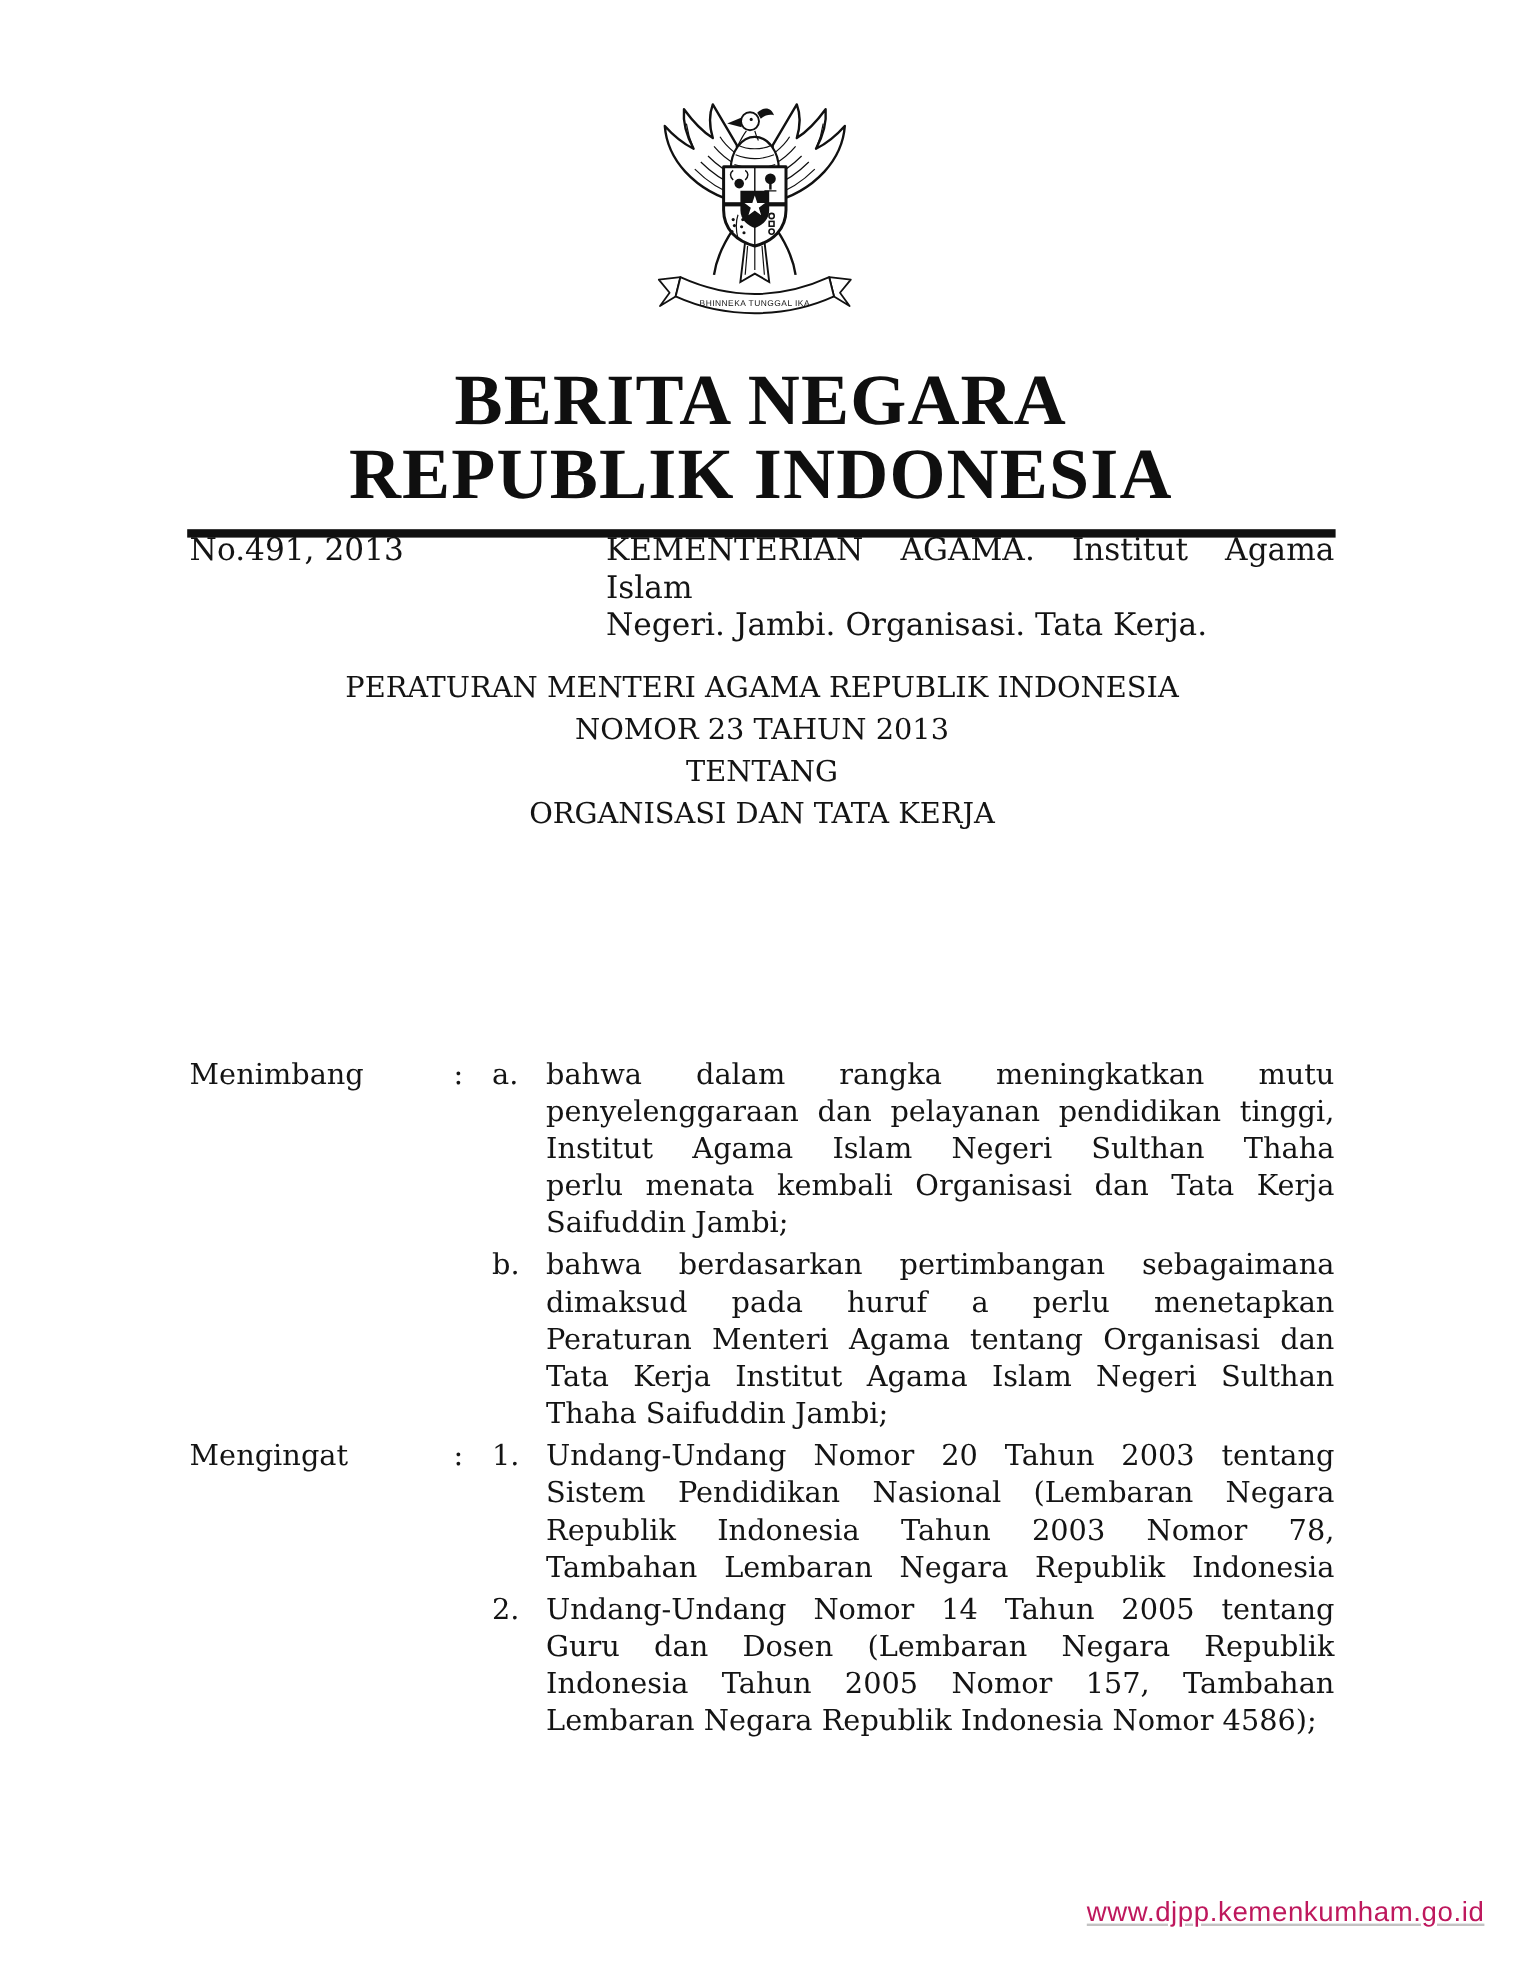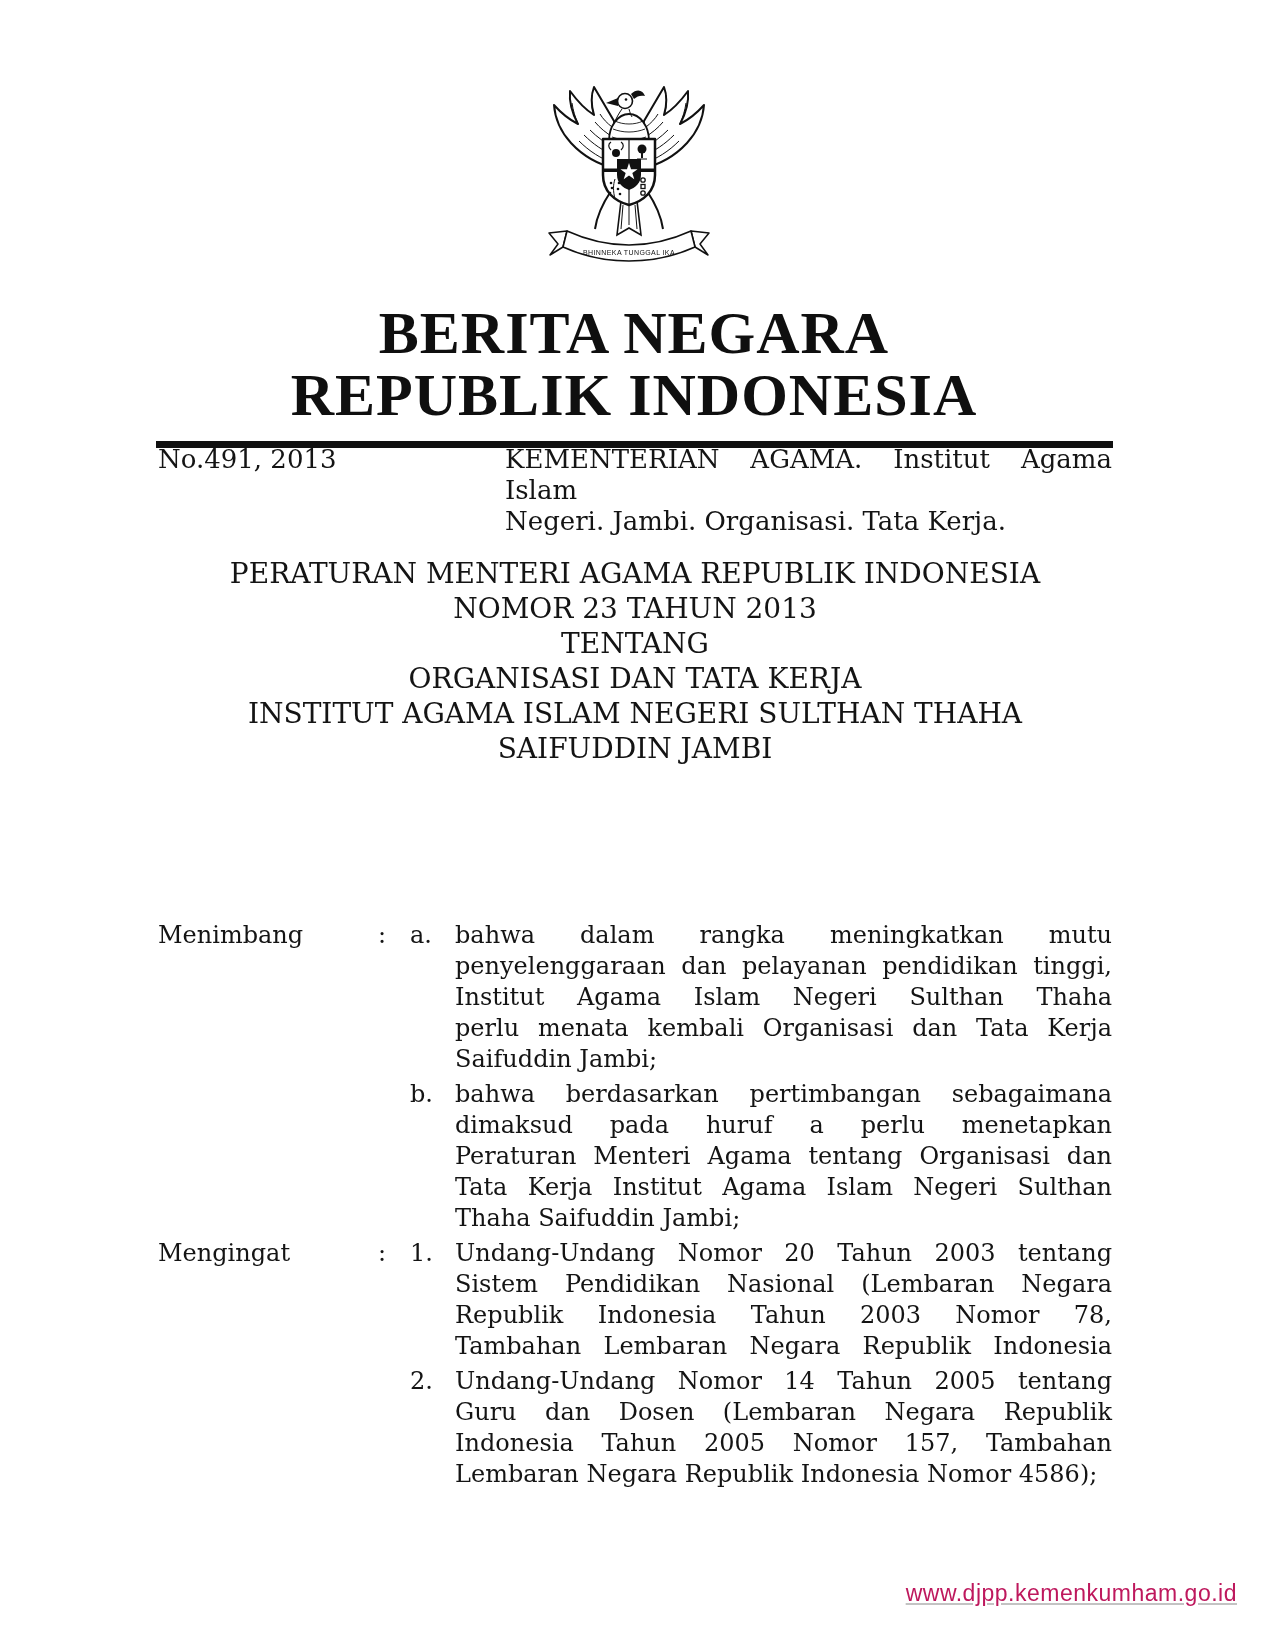--- a/index.html
+++ b/index.html
@@ -10,24 +10,24 @@
   .emblem { position:absolute; left:545px; top:83px; width:168px; height:194px; }
   .masthead {
     position:absolute; left:155px; top:302px; width:958px; text-align:center;
     font-family:"Liberation Serif", serif; font-weight:700;
     font-size:60px; line-height:62px; letter-spacing:1px; color:#0f0f0f;
     white-space:nowrap;
   }
   .title-rule { position:absolute; left:156px; top:441px; width:957px; height:7px; background:#101010; }
   .meta-number { position:absolute; left:158px; top:444px; font-size:26px; line-height:31px; }
   .meta-subject { position:absolute; left:505px; top:444px; width:607px; font-size:26px; line-height:31px; }
-  .headings { position:absolute; left:158px; top:556px; width:954px; text-align:center; font-size:28px; line-height:35px; }
+  .headings { position:absolute; left:158px; top:556px; width:954px; text-align:center; font-size:24px; line-height:35px; }
   .invocation { position:absolute; left:158px; top:750px; width:954px; text-align:center; font-size:24px; line-height:35px; }
   .clauses { position:absolute; left:158px; top:880px; width:954px; font-size:24px; line-height:31px; }
-  .clause-row { position:relative;margin-top:40px; }
+  .clause-row { position:relative; }
   .clause-row + .clause-row { margin-top:4px; }
   .clause-label { position:absolute; left:0; top:0; }
   .clause-colon { position:absolute; left:220px; top:0; }
   .clause-items { margin-left:252px; }
   .clause-item { position:relative; }
   .clause-item + .clause-item { margin-top:4px; }
   .clause-marker { position:absolute; left:0; top:0; }
   .clause-lines { margin-left:45px; width:657px; }
   .jline { text-align:justify; text-align-last:justify; }
   .jline.last { text-align-last:left; }
@@ -111,21 +111,20 @@
   <div class="meta-subject">
     <div class="jline">KEMENTERIAN AGAMA. Institut Agama Islam</div>
     <div>Negeri. Jambi. Organisasi. Tata Kerja.</div>
   </div>
 
   <div class="headings">
     <div>PERATURAN MENTERI AGAMA REPUBLIK INDONESIA</div>
     <div>NOMOR 23 TAHUN 2013</div>
     <div>TENTANG</div>
     <div>ORGANISASI DAN TATA KERJA</div>
-    <div>INSTITUT AGAMA ISLAM NEGERI SULTHAN THAHA SAIFUDDIN JAMBI</div>
   </div>
 
 
   <div class="clauses">
       <div class="clause-row">
         <div class="clause-label">Menimbang</div>
         <div class="clause-colon">:</div>
         <div class="clause-items">
           <div class="clause-item">
             <div class="clause-marker">a.</div>

